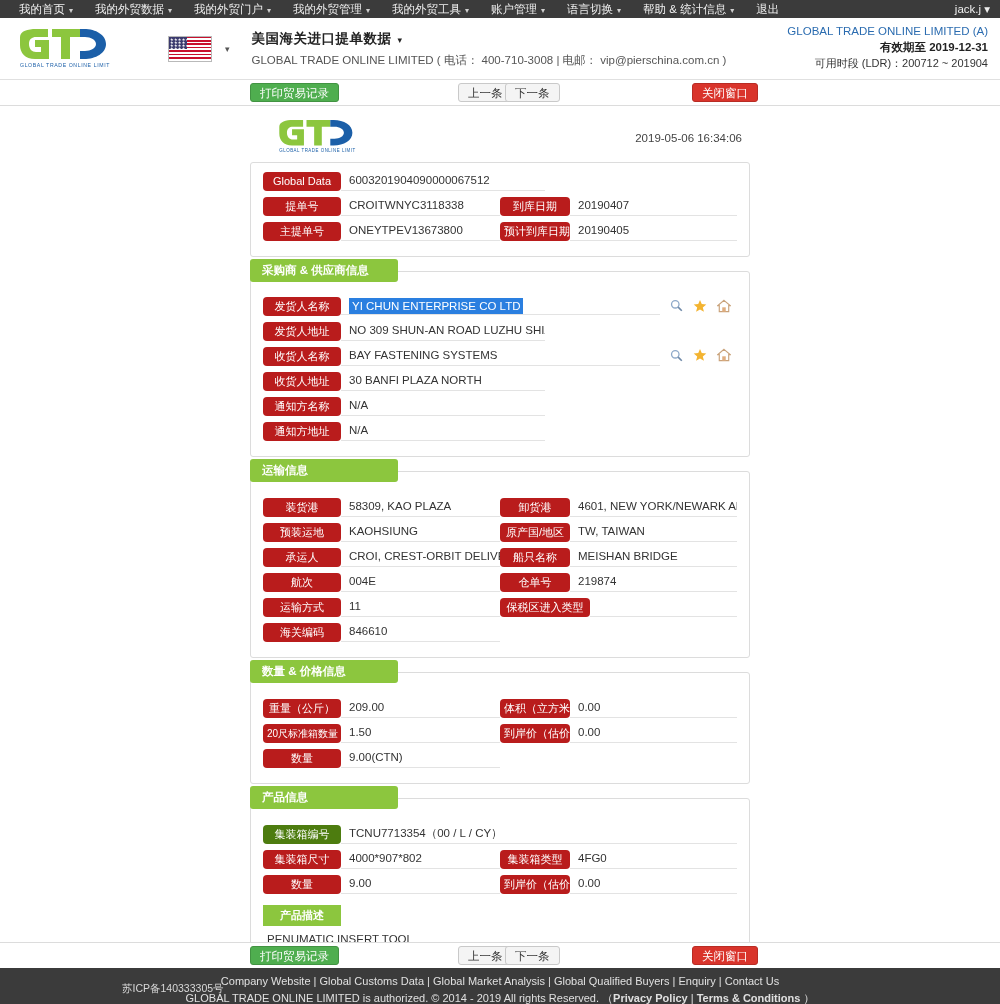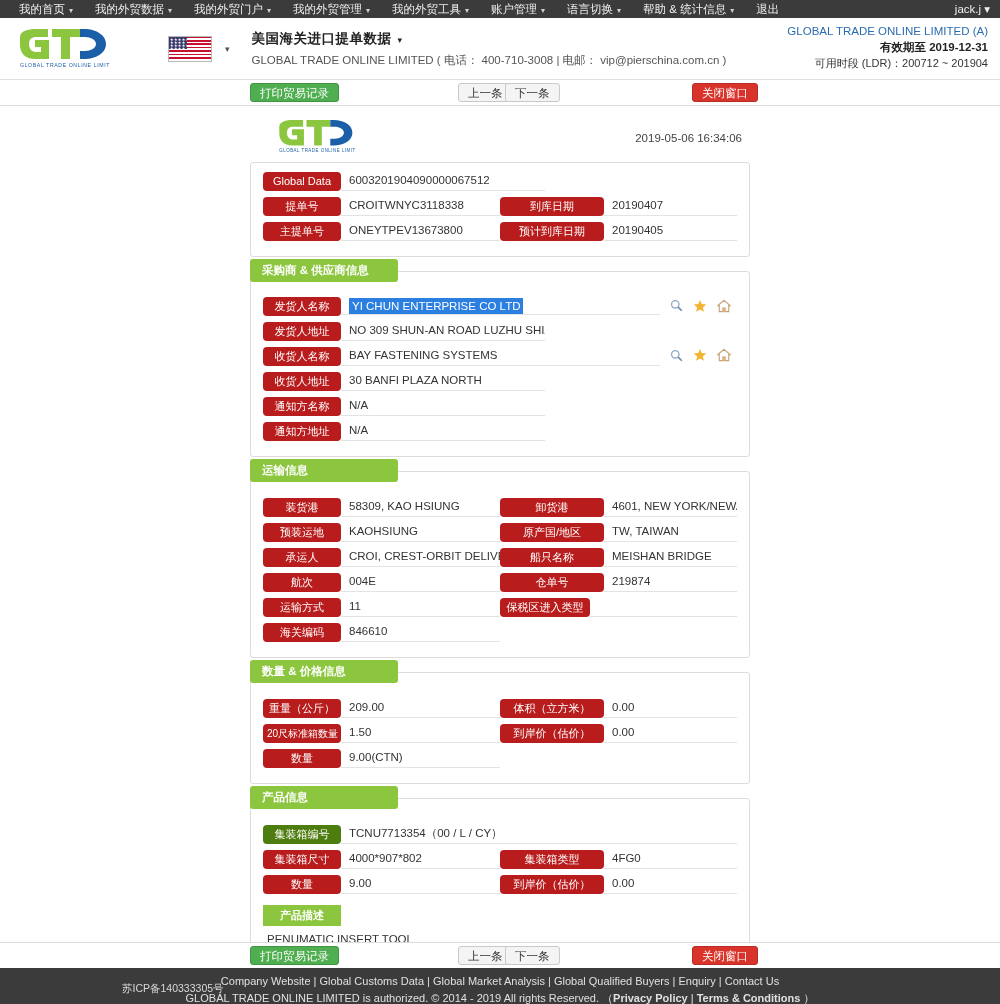--- a/index.html
+++ b/index.html
@@ -111,21 +111,21 @@
   .cell.half{ width:50%; }
   .cell.full{ width:100%; }
 
   .lbl{
     background:#b91c1c; color:#fff; border-radius:4px;
     font-size:11px; text-align:center; line-height:15px;
     padding:2px 4px; width:78px; flex:none; white-space:nowrap;
     overflow:hidden;
   }
   .lbl.orange{ background:#4d7c0f; }
-  .lbl.wide{ width:104px; }
+  .lbl.wide{ width:70px; }
 
   .val{
     flex:1; border-bottom:1px solid #e3e3e3;
     font-size:11.5px; color:#333; padding:2px 4px 2px 8px;
     white-space:nowrap; overflow:hidden; line-height:15px;
     min-height:19px;
   }
   .val-wrap{ flex:1; display:flex; align-items:center; border-bottom:1px solid #e3e3e3; padding-left:8px; }
   .val-wrap .selv{ background:#2a7fe0; color:#fff; font-size:11.5px; padding:1px 3px; line-height:14px; }
   .icons{ display:flex; align-items:center; gap:10px; margin-left:10px; flex:none; padding-right:6px; }
@@ -345,21 +345,21 @@
       <div style="flex:1"></div>
     </div>
   </div>
 
   <div class="panel with-title">
     <div class="sec-title">运输信息</div>
 
     <div class="row">
       <div class="cell half">
         <div class="lbl">装货港</div>
-        <div class="val">58309, KAO HSIUNG</div>
+        <div class="val">58309, KAO PLAZA</div>
       </div>
       <div class="cell half">
         <div class="lbl wide">卸货港</div>
         <div class="val">4601, NEW YORK/NEWARK AR</div>
       </div>
     </div>
 
     <div class="row">
       <div class="cell half">
         <div class="lbl">预装运地</div>

